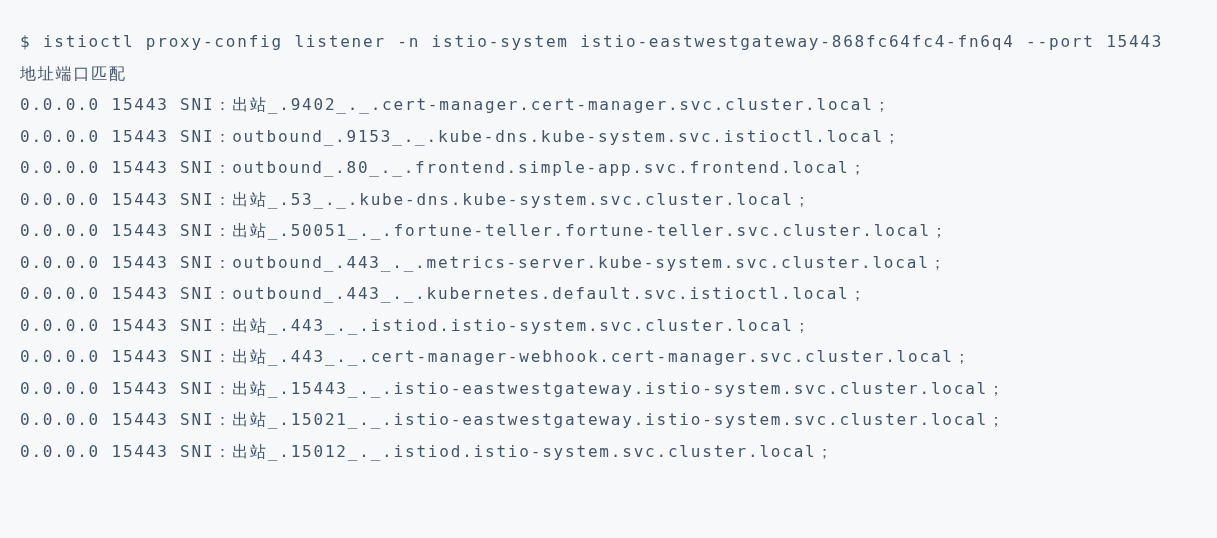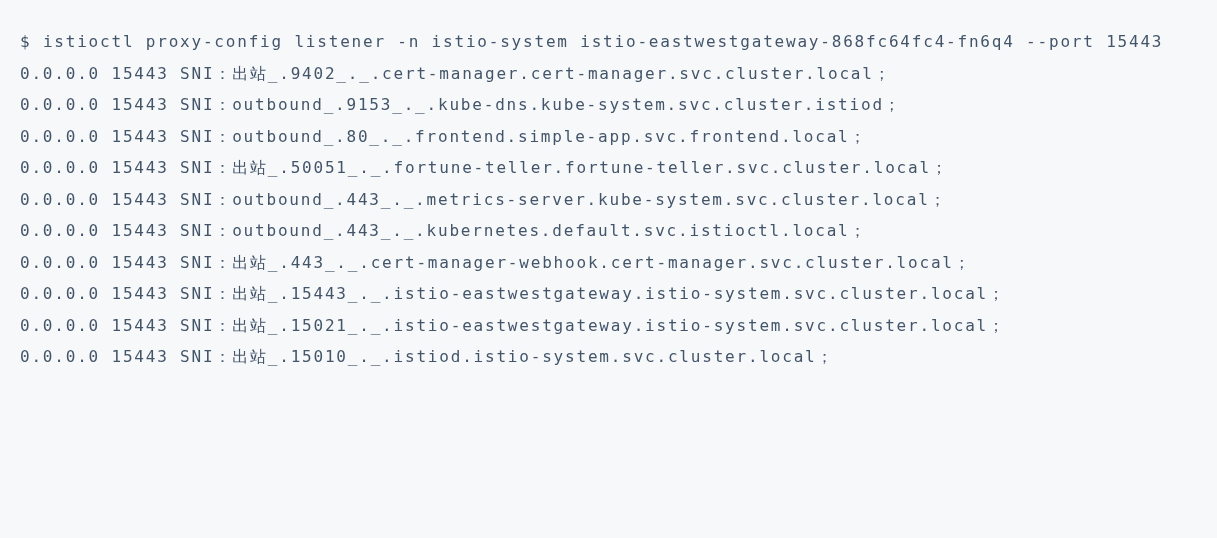--- a/index.html
+++ b/index.html
@@ -26,25 +26,28 @@
   .line {
     white-space: pre;
     height: 31.5px;
   }
 </style>
 </head>
 <body>
 
 <div class="codeblock">
   <div class="line"><span>$</span> <span>istioctl proxy-config listener -n istio-system istio-eastwestgateway-868fc64fc4-fn6q4 --port 15443</span></div>
+  <div class="line">地址端口匹配</div>
   <div id="rows">
       <div class="line"><span>0.0.0.0</span> <span>15443</span> <span>SNI：出站_.9402_._.cert-manager.cert-manager.svc.cluster.local；</span></div>
-      <div class="line"><span>0.0.0.0</span> <span>15443</span> <span>SNI：outbound_.9153_._.kube-dns.kube-system.svc.cluster.istiod；</span></div>
+      <div class="line"><span>0.0.0.0</span> <span>15443</span> <span>SNI：outbound_.9153_._.kube-dns.kube-system.svc.istioctl.local；</span></div>
       <div class="line"><span>0.0.0.0</span> <span>15443</span> <span>SNI：outbound_.80_._.frontend.simple-app.svc.frontend.local；</span></div>
+      <div class="line"><span>0.0.0.0</span> <span>15443</span> <span>SNI：出站_.53_._.kube-dns.kube-system.svc.cluster.local；</span></div>
       <div class="line"><span>0.0.0.0</span> <span>15443</span> <span>SNI：出站_.50051_._.fortune-teller.fortune-teller.svc.cluster.local；</span></div>
       <div class="line"><span>0.0.0.0</span> <span>15443</span> <span>SNI：outbound_.443_._.metrics-server.kube-system.svc.cluster.local；</span></div>
       <div class="line"><span>0.0.0.0</span> <span>15443</span> <span>SNI：outbound_.443_._.kubernetes.default.svc.istioctl.local；</span></div>
+      <div class="line"><span>0.0.0.0</span> <span>15443</span> <span>SNI：出站_.443_._.istiod.istio-system.svc.cluster.local；</span></div>
       <div class="line"><span>0.0.0.0</span> <span>15443</span> <span>SNI：出站_.443_._.cert-manager-webhook.cert-manager.svc.cluster.local；</span></div>
       <div class="line"><span>0.0.0.0</span> <span>15443</span> <span>SNI：出站_.15443_._.istio-eastwestgateway.istio-system.svc.cluster.local；</span></div>
       <div class="line"><span>0.0.0.0</span> <span>15443</span> <span>SNI：出站_.15021_._.istio-eastwestgateway.istio-system.svc.cluster.local；</span></div>
-      <div class="line"><span>0.0.0.0</span> <span>15443</span> <span>SNI：出站_.15010_._.istiod.istio-system.svc.cluster.local；</span></div>
+      <div class="line"><span>0.0.0.0</span> <span>15443</span> <span>SNI：出站_.15012_._.istiod.istio-system.svc.cluster.local；</span></div>
     </div>
 </div>
 
 </body></html>

